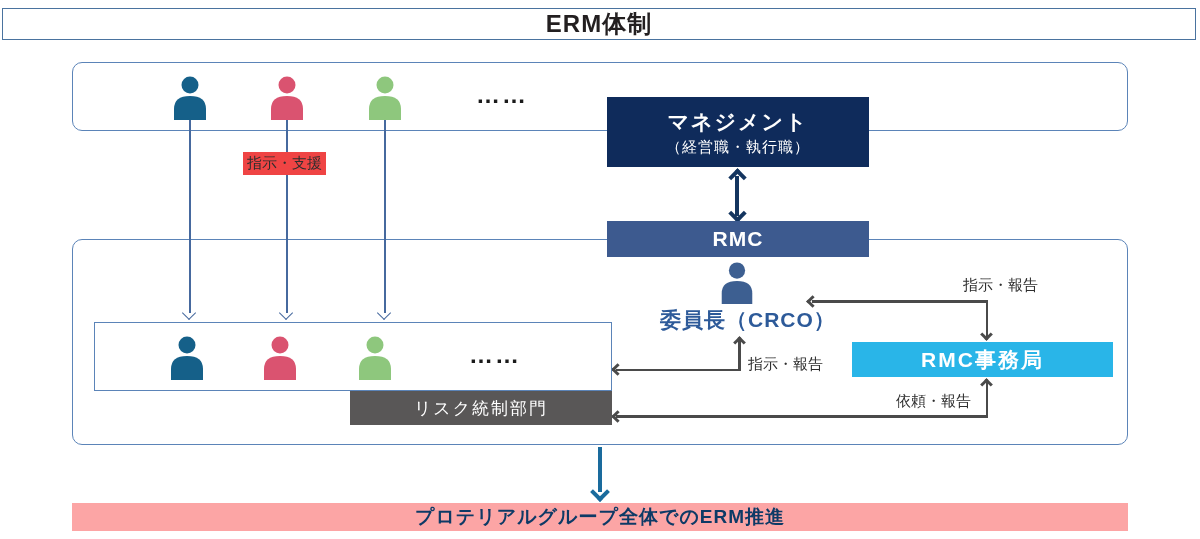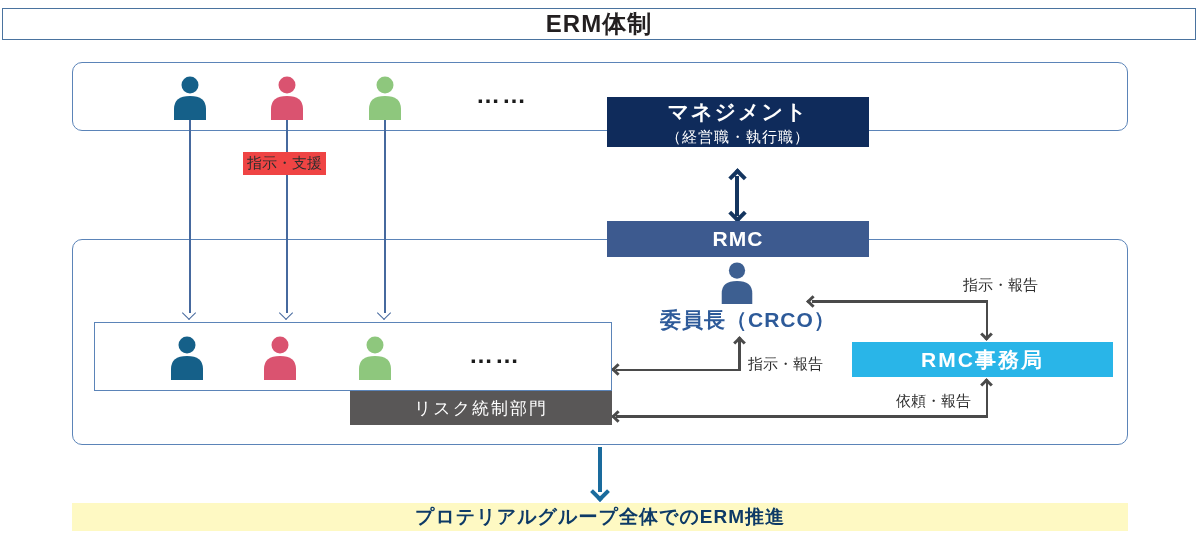--- a/index.html
+++ b/index.html
@@ -71,21 +71,21 @@
   
   .lbl { z-index:5; font-size:15px; color:#2e2e2e; white-space:nowrap; }
   .lbl-gap { background:#ef4444; padding:2px 4px; }
 
   
   .chairman-label { z-index:4; font-size:21px; font-weight:bold; color:#2d5a99;
                     white-space:nowrap; letter-spacing:1px; }
 
   
   .footer-bar {
-    left:72px; top:503px; width:1056px; height:28px; background:#fef9c3;
+    left:72px; top:503px; width:1056px; height:28px; background:#fca5a5;
     display:flex; align-items:center; justify-content:center; z-index:4;
   }
   .footer-bar span { font-size:19px; font-weight:bold; color:#0d3a66; letter-spacing:1px; }
 </style>
 </head>
 <body>
 
 <div class="canvas">
 
   <div class="abs title-bar">
@@ -116,21 +116,21 @@
 
   <div class="abs vline ln-blue" style="left:189px; top:119px; width:1.5px; height:194px;"></div>
   <div class="abs chev blue c-down" style="left:184px; top:308px;"></div>
   <div class="abs vline ln-blue" style="left:286px; top:119px; width:1.5px; height:194px;"></div>
   <div class="abs chev blue c-down" style="left:281px; top:308px;"></div>
   <div class="abs vline ln-blue" style="left:384px; top:119px; width:1.5px; height:194px;"></div>
   <div class="abs chev blue c-down" style="left:379px; top:308px;"></div>
 
   <div class="abs lbl lbl-gap" style="left:243px; top:152px;">指示・支援</div>
 
-  <div class="abs box box-management" style="left:607px; top:97px; width:262px; height:50px;">
+  <div class="abs box box-management" style="left:607px; top:97px; width:262px; height:70px;">
     <span class="l1">マネジメント</span>
     <span class="l2">（経営職・執行職）</span>
   </div>
 
   <div class="abs vline ln-navy" style="left:735px; top:176px; width:4px; height:40px;"></div>
   <div class="abs chev navy c-up" style="left:731px; top:171px;"></div>
   <div class="abs chev navy c-down" style="left:731px; top:207px;"></div>
 
   <div class="abs box box-rmc" style="left:607px; top:221px; width:262px; height:36px;">
     <span>RMC</span>

